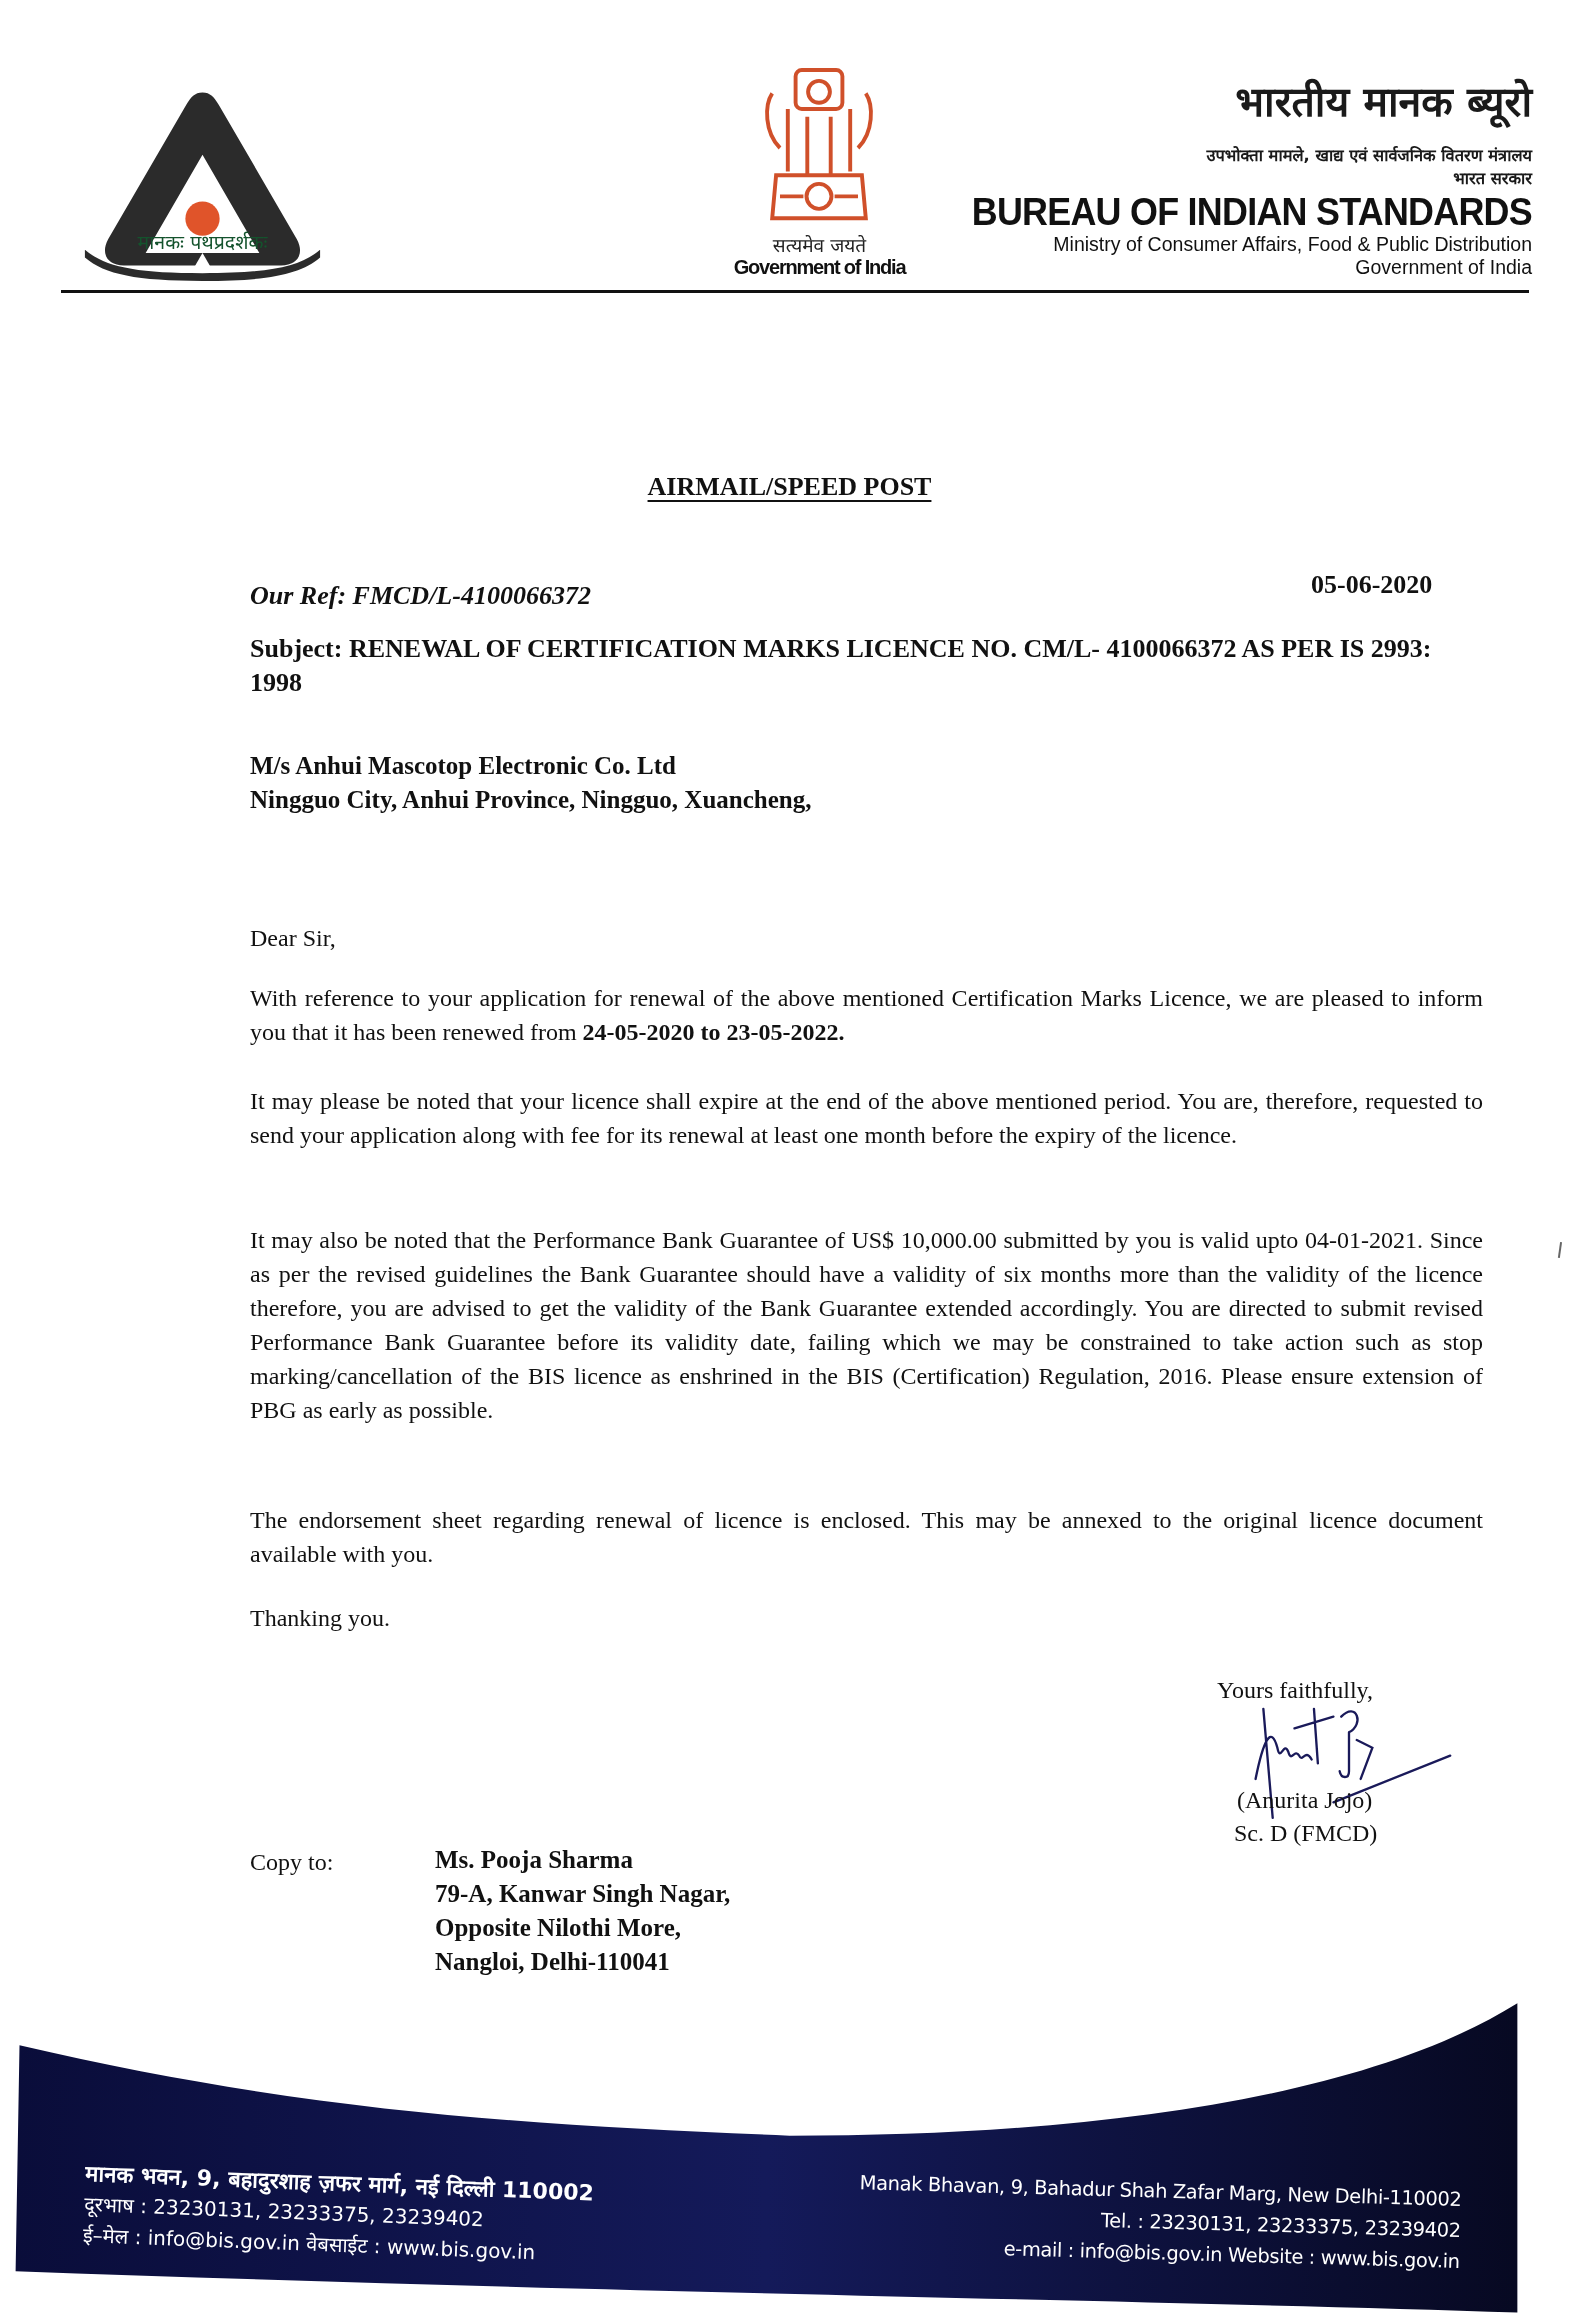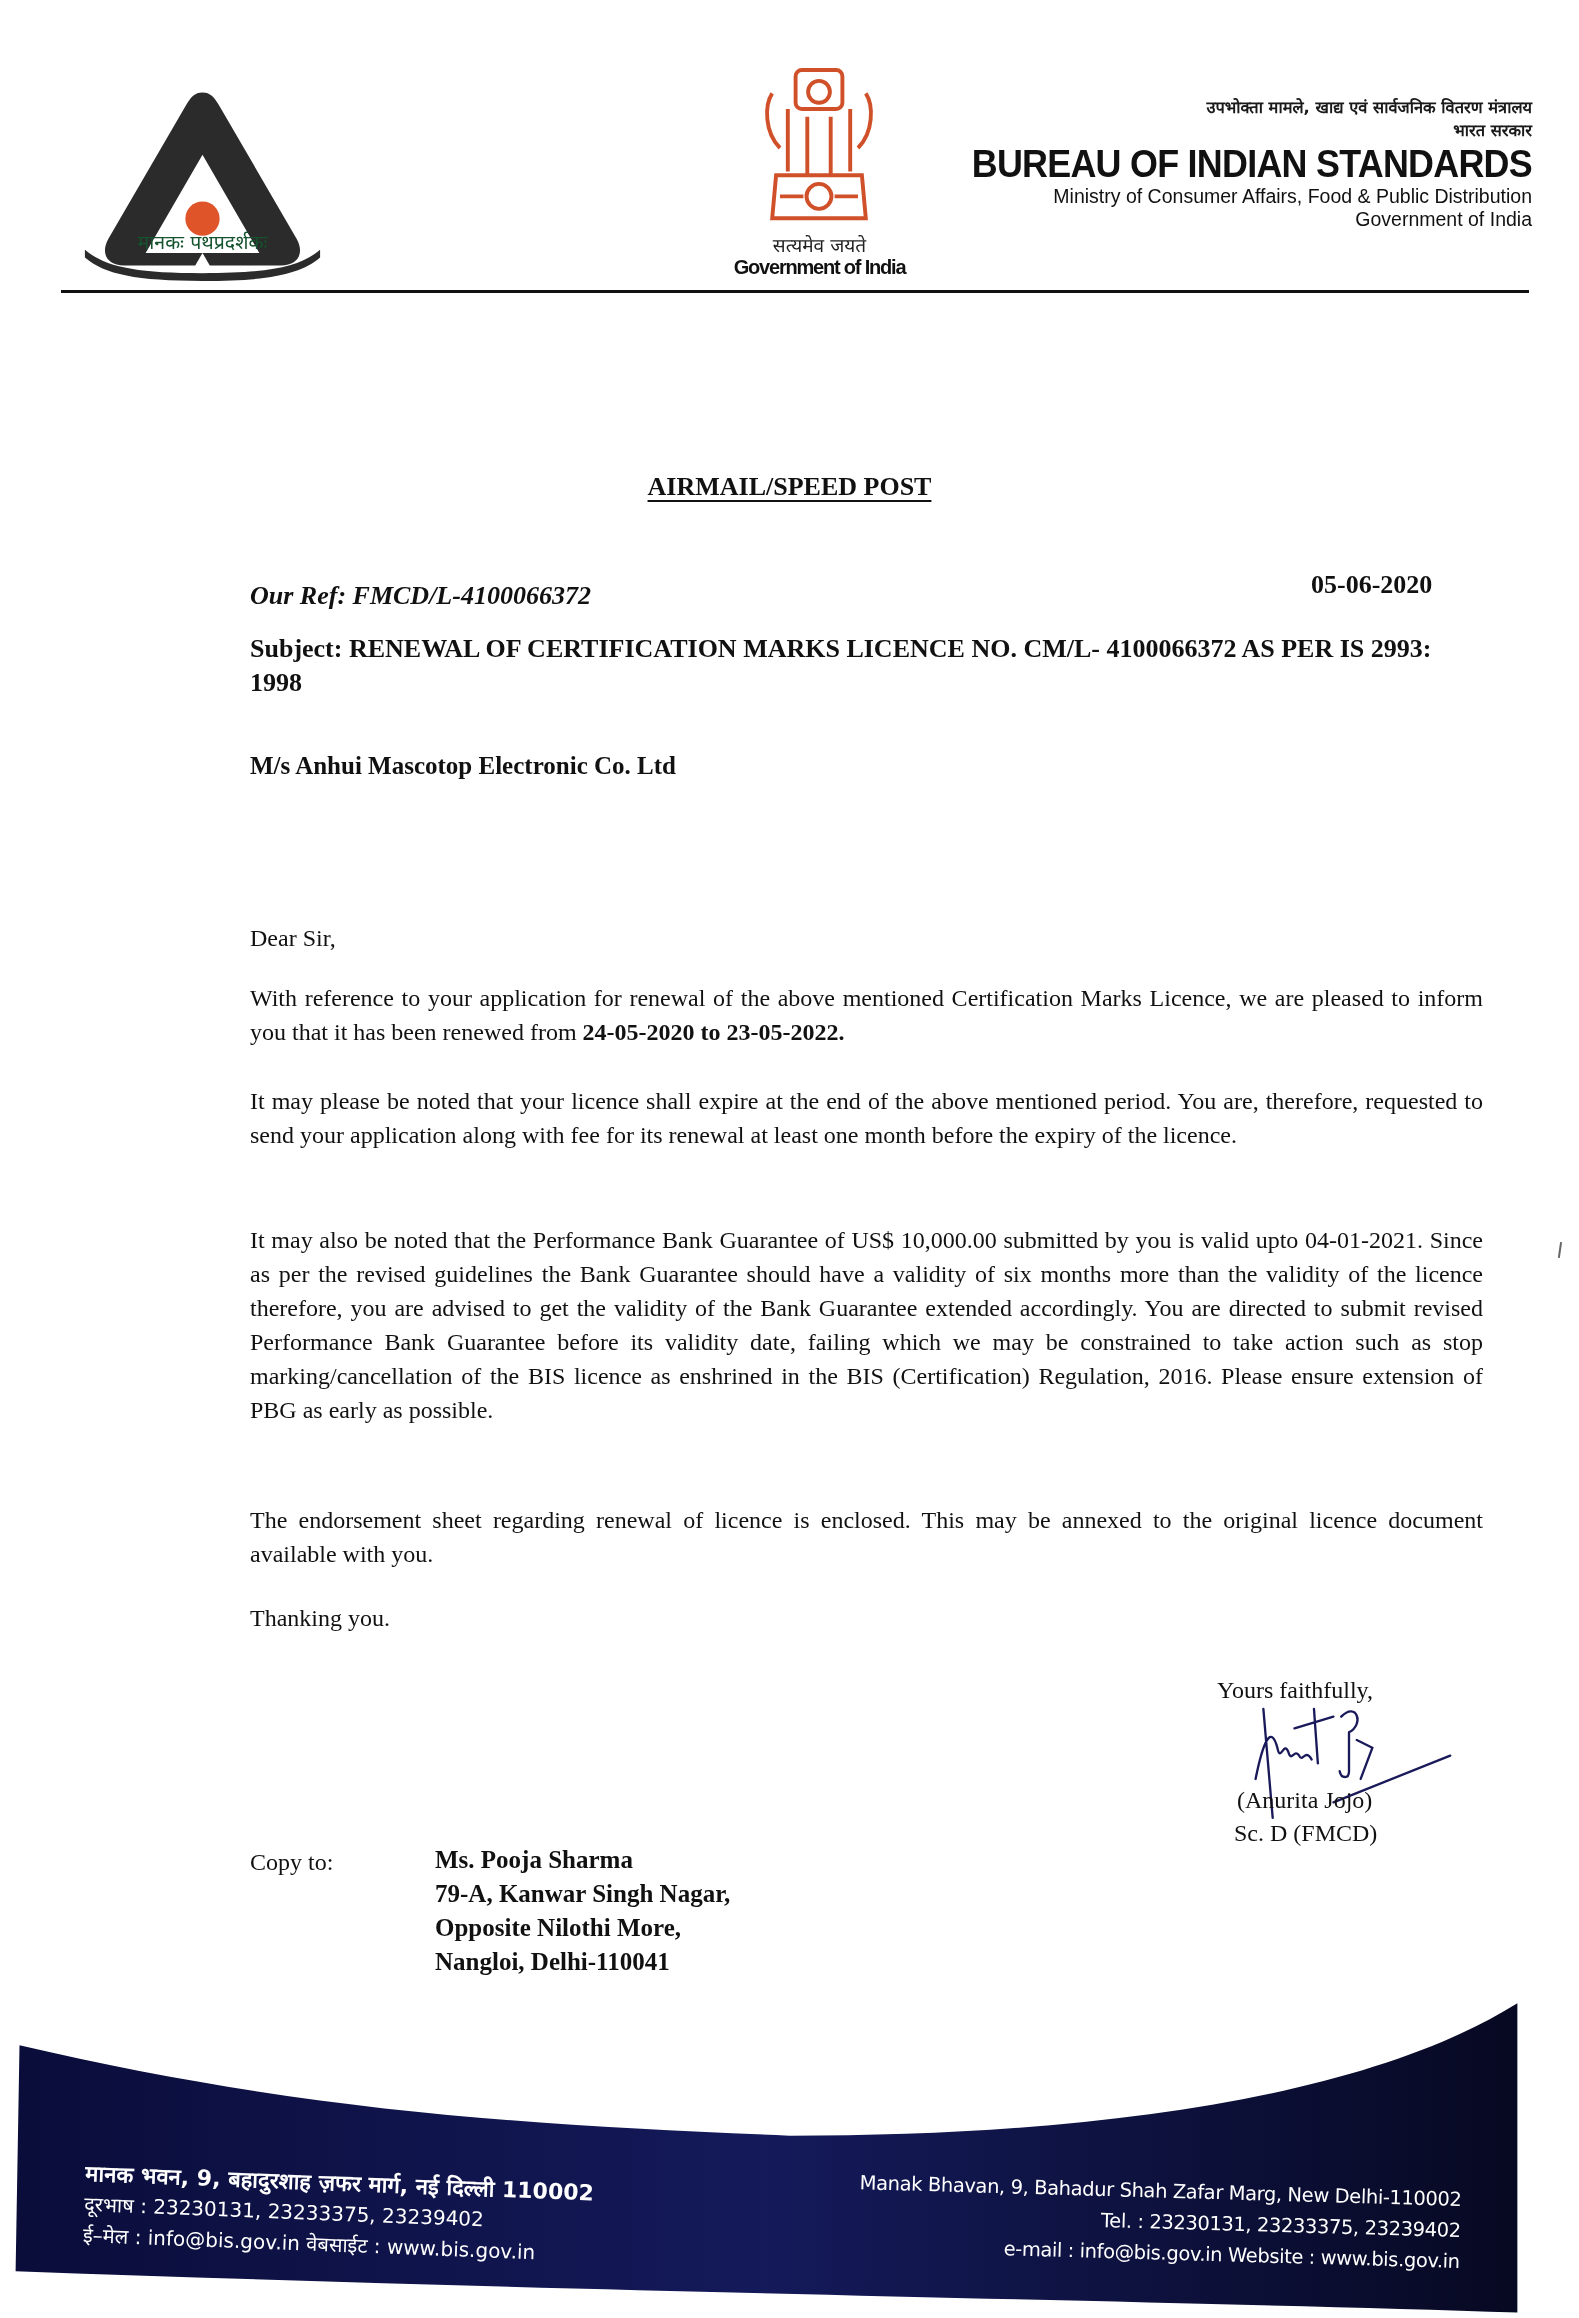--- a/index.html
+++ b/index.html
@@ -74,37 +74,39 @@
       <path d="M60 60 L60 140 M85 70 L85 145 M115 70 L115 145 M140 60 L140 140"></path>
       <path d="M45 145 L155 145 L160 200 L40 200 Z"></path>
       <circle cx="100" cy="172" r="16"></circle>
       <path d="M50 172 L80 172 M120 172 L150 172"></path>
     </g>
   </svg>
   <div class="abs emblem-motto">सत्यमेव जयते</div>
   <div class="abs emblem-goi">Government of India</div>
 
   <div class="abs hdr-right">
+    <div class="hdr-hindi-title">भारतीय मानक ब्यूरो</div>
     <div class="hdr-hindi-ministry">उपभोक्ता मामले, खाद्य एवं सार्वजनिक वितरण मंत्रालय</div>
     <div class="hdr-hindi-gov">भारत सरकार</div>
     <div class="hdr-eng-title">BUREAU OF INDIAN STANDARDS</div>
     <div class="hdr-eng-ministry">Ministry of Consumer Affairs, Food &amp; Public Distribution</div>
     <div class="hdr-eng-gov">Government of India</div>
   </div>
   <div class="abs hdr-rule"></div>
 </header>
 
 <main>
   <div class="abs doc post-title"><span>AIRMAIL/SPEED POST</span></div>
   <div class="abs doc ref">Our Ref: FMCD/L-4100066372</div>
   <div class="abs doc date">05-06-2020</div>
   <div class="abs doc subject">Subject: RENEWAL OF CERTIFICATION MARKS LICENCE NO. CM/L- 4100066372 AS PER IS 2993: 1998</div>
 
   <div class="abs doc addr">
     <div>M/s Anhui Mascotop Electronic Co. Ltd</div>
+    <div>Ningguo City, Anhui Province, Ningguo, Xuancheng,</div>
   </div>
 
   <div class="abs doc salutation">Dear Sir,</div>
 
   <p class="abs doc para p1" style="margin:0"><span>With reference to your application for renewal of the above mentioned Certification Marks Licence, we are pleased to inform you that it has been renewed from </span><span class="bold">24-05-2020 to 23-05-2022.</span></p>
   <p class="abs doc para p2" style="margin:0">It may please be noted that your licence shall expire at the end of the above mentioned period.  You are, therefore, requested to send your application along with fee for its renewal at least one month before the expiry of the licence.</p>
   <p class="abs doc para p3" style="margin:0">It may also be noted that the Performance Bank Guarantee of US$ 10,000.00 submitted by you is valid upto 04-01-2021. Since as per the revised guidelines the Bank Guarantee should have a validity of six months more than the validity of the licence therefore, you are advised to get the validity of the Bank Guarantee extended accordingly. You are directed to submit revised Performance Bank Guarantee before its validity date, failing which we may be constrained to take action such as stop marking/cancellation of the BIS licence as enshrined in the BIS (Certification) Regulation, 2016. Please ensure extension of PBG as early as possible.</p>
   <p class="abs doc para p4" style="margin:0">The endorsement sheet regarding renewal of licence is enclosed. This may be annexed to the original licence document available with you.</p>
 
   <div class="abs doc thanks">Thanking you.</div>

